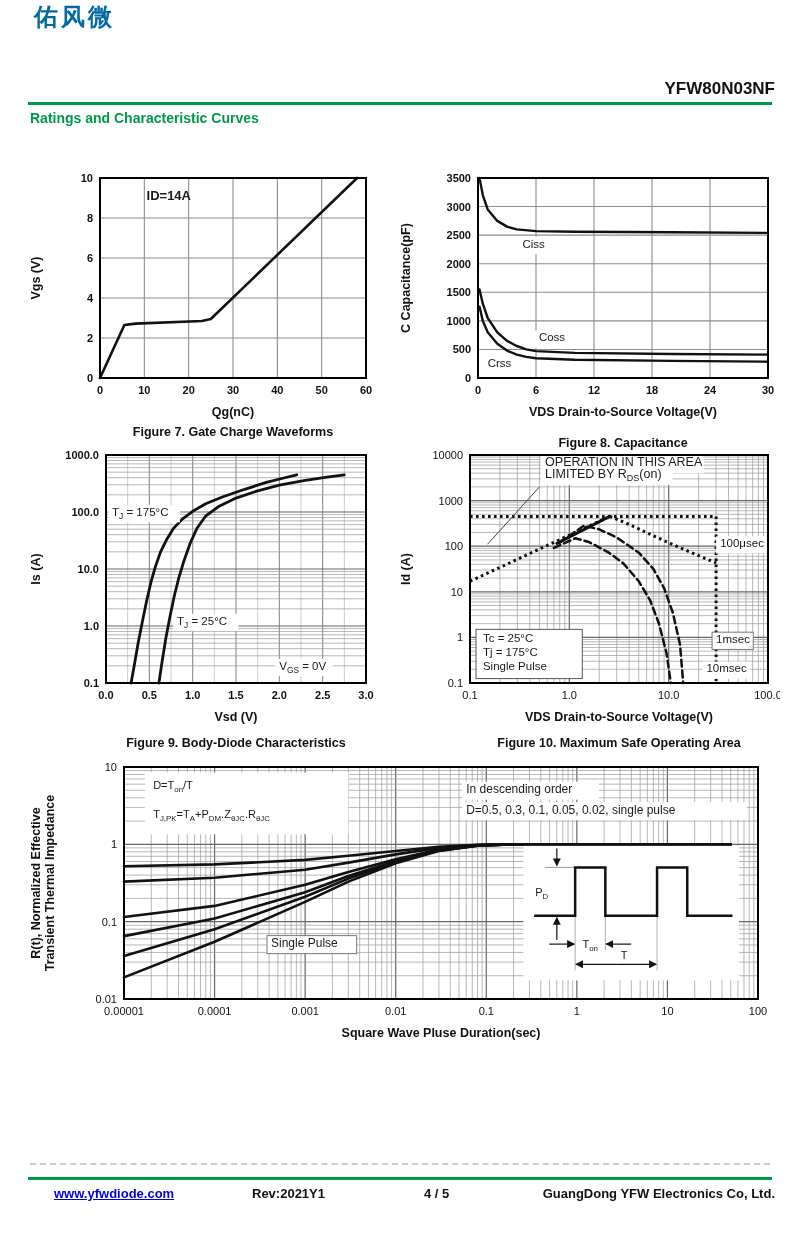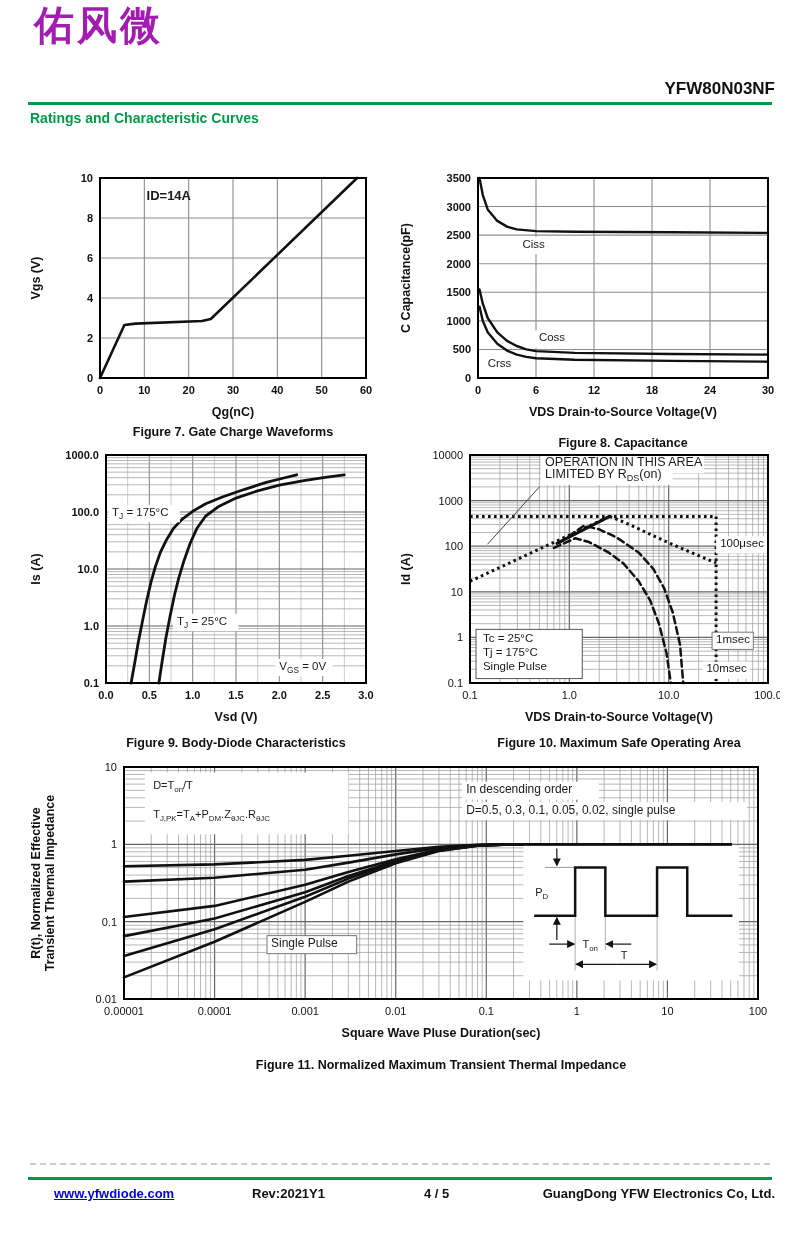--- a/index.html
+++ b/index.html
@@ -4,21 +4,21 @@
 <style>
   html,body{margin:0;padding:0;background:#e8e8e8;}
   .page{position:relative;width:800px;height:1236px;background:#ffffff;margin:0 auto;
         font-family:"Liberation Sans",sans-serif;color:#111;overflow:hidden;}
   
   .logo{position:absolute;left:34px;top:2px;line-height:1;}
   .logo-en{font-size:47px;font-weight:bold;letter-spacing:-1px;}
   .logo-yf{color:#009A49;}
   .logo-w{color:#F08300;}
   .logo-reg{color:#009A49;font-size:15px;font-weight:bold;position:relative;top:-24px;left:3px;}
-  .logo-cn{font-size:40px;font-weight:bold;color:#a21caf;letter-spacing:3px;margin-top:3px;}
+  .logo-cn{font-size:24px;font-weight:bold;color:#0369a1;letter-spacing:3px;margin-top:3px;}
   .part-number{position:absolute;right:25px;top:79px;font-size:17px;font-weight:bold;color:#111;}
   .green-rule{position:absolute;left:28px;top:102px;width:744px;height:3px;background:#009A49;}
   .section-title{position:absolute;left:30px;top:110px;font-size:14px;font-weight:bold;color:#009A49;}
   
   .fig{position:absolute;}
   .figcap{position:absolute;font-size:12.5px;font-weight:bold;color:#111;text-align:center;}
   
   .dashed-line{position:absolute;left:30px;top:1163px;width:740px;border-top:2px dashed #cccccc;}
   .footer-rule{position:absolute;left:28px;top:1177px;width:744px;height:3px;background:#009A49;}
   .footer-item{position:absolute;top:1186px;font-size:13px;font-weight:bold;color:#111;margin-left:12px;}
@@ -441,21 +441,20 @@
       <line x1="528.8318" y1="93.5712" x2="528.8318" y2="110.40960000000001" stroke="#111" stroke-width="1.2" marker-end="url(#fig11A)"></line>
       <line x1="528.8318" y1="185.072" x2="528.8318" y2="162.8512" stroke="#111" stroke-width="1.2" marker-end="url(#fig11A)"></line>
       <text x="507.2758" y="140.6304" font-size="11" font-weight="normal" fill="#1a1a1a" text-anchor="start"><tspan dy="0" font-size="11">P</tspan><tspan dy="3" font-size="7.92">D</tspan></text>
       <line x1="521.2872" y1="189.1088" x2="546.1544" y2="189.1088" stroke="#111" stroke-width="1.2" marker-end="url(#fig11A)"></line>
       <line x1="603.2" y1="189.1088" x2="578.3328" y2="189.1088" stroke="#111" stroke-width="1.2" marker-end="url(#fig11A)"></line>
       <text x="562.2436" y="193.1088" font-size="11" font-weight="normal" fill="#1a1a1a" text-anchor="middle"><tspan dy="0" font-size="11">T</tspan><tspan dy="3" font-size="7.92">on</tspan></text>
       <line x1="588.1107999999999" y1="209.2928" x2="548.1544" y2="209.2928" stroke="#111" stroke-width="1.2" marker-end="url(#fig11A)"></line>
       <line x1="588.1107999999999" y1="209.2928" x2="628.0672" y2="209.2928" stroke="#111" stroke-width="1.2" marker-end="url(#fig11A)"></line>
       <text x="596.1107999999999" y="204.2928" font-size="11" font-weight="normal" fill="#1a1a1a" text-anchor="middle"><tspan dy="0" font-size="11">T</tspan></text>
     </svg>
-  <div class="figcap" style="left:124px;top:1058px;width:634px">Figure 11. Normalized Maximum Transient Thermal Impedance</div>
 
   <div class="dashed-line"></div>
   <div class="footer-rule"></div>
   <a href="#" class="footer-item website">www.yfwdiode.com</a>
   <div class="footer-item rev">Rev:2021Y1</div>
   <div class="footer-item pageno">4 / 5</div>
   <div class="footer-item company">GuangDong YFW Electronics Co, Ltd.</div>
 
 </div>
 

